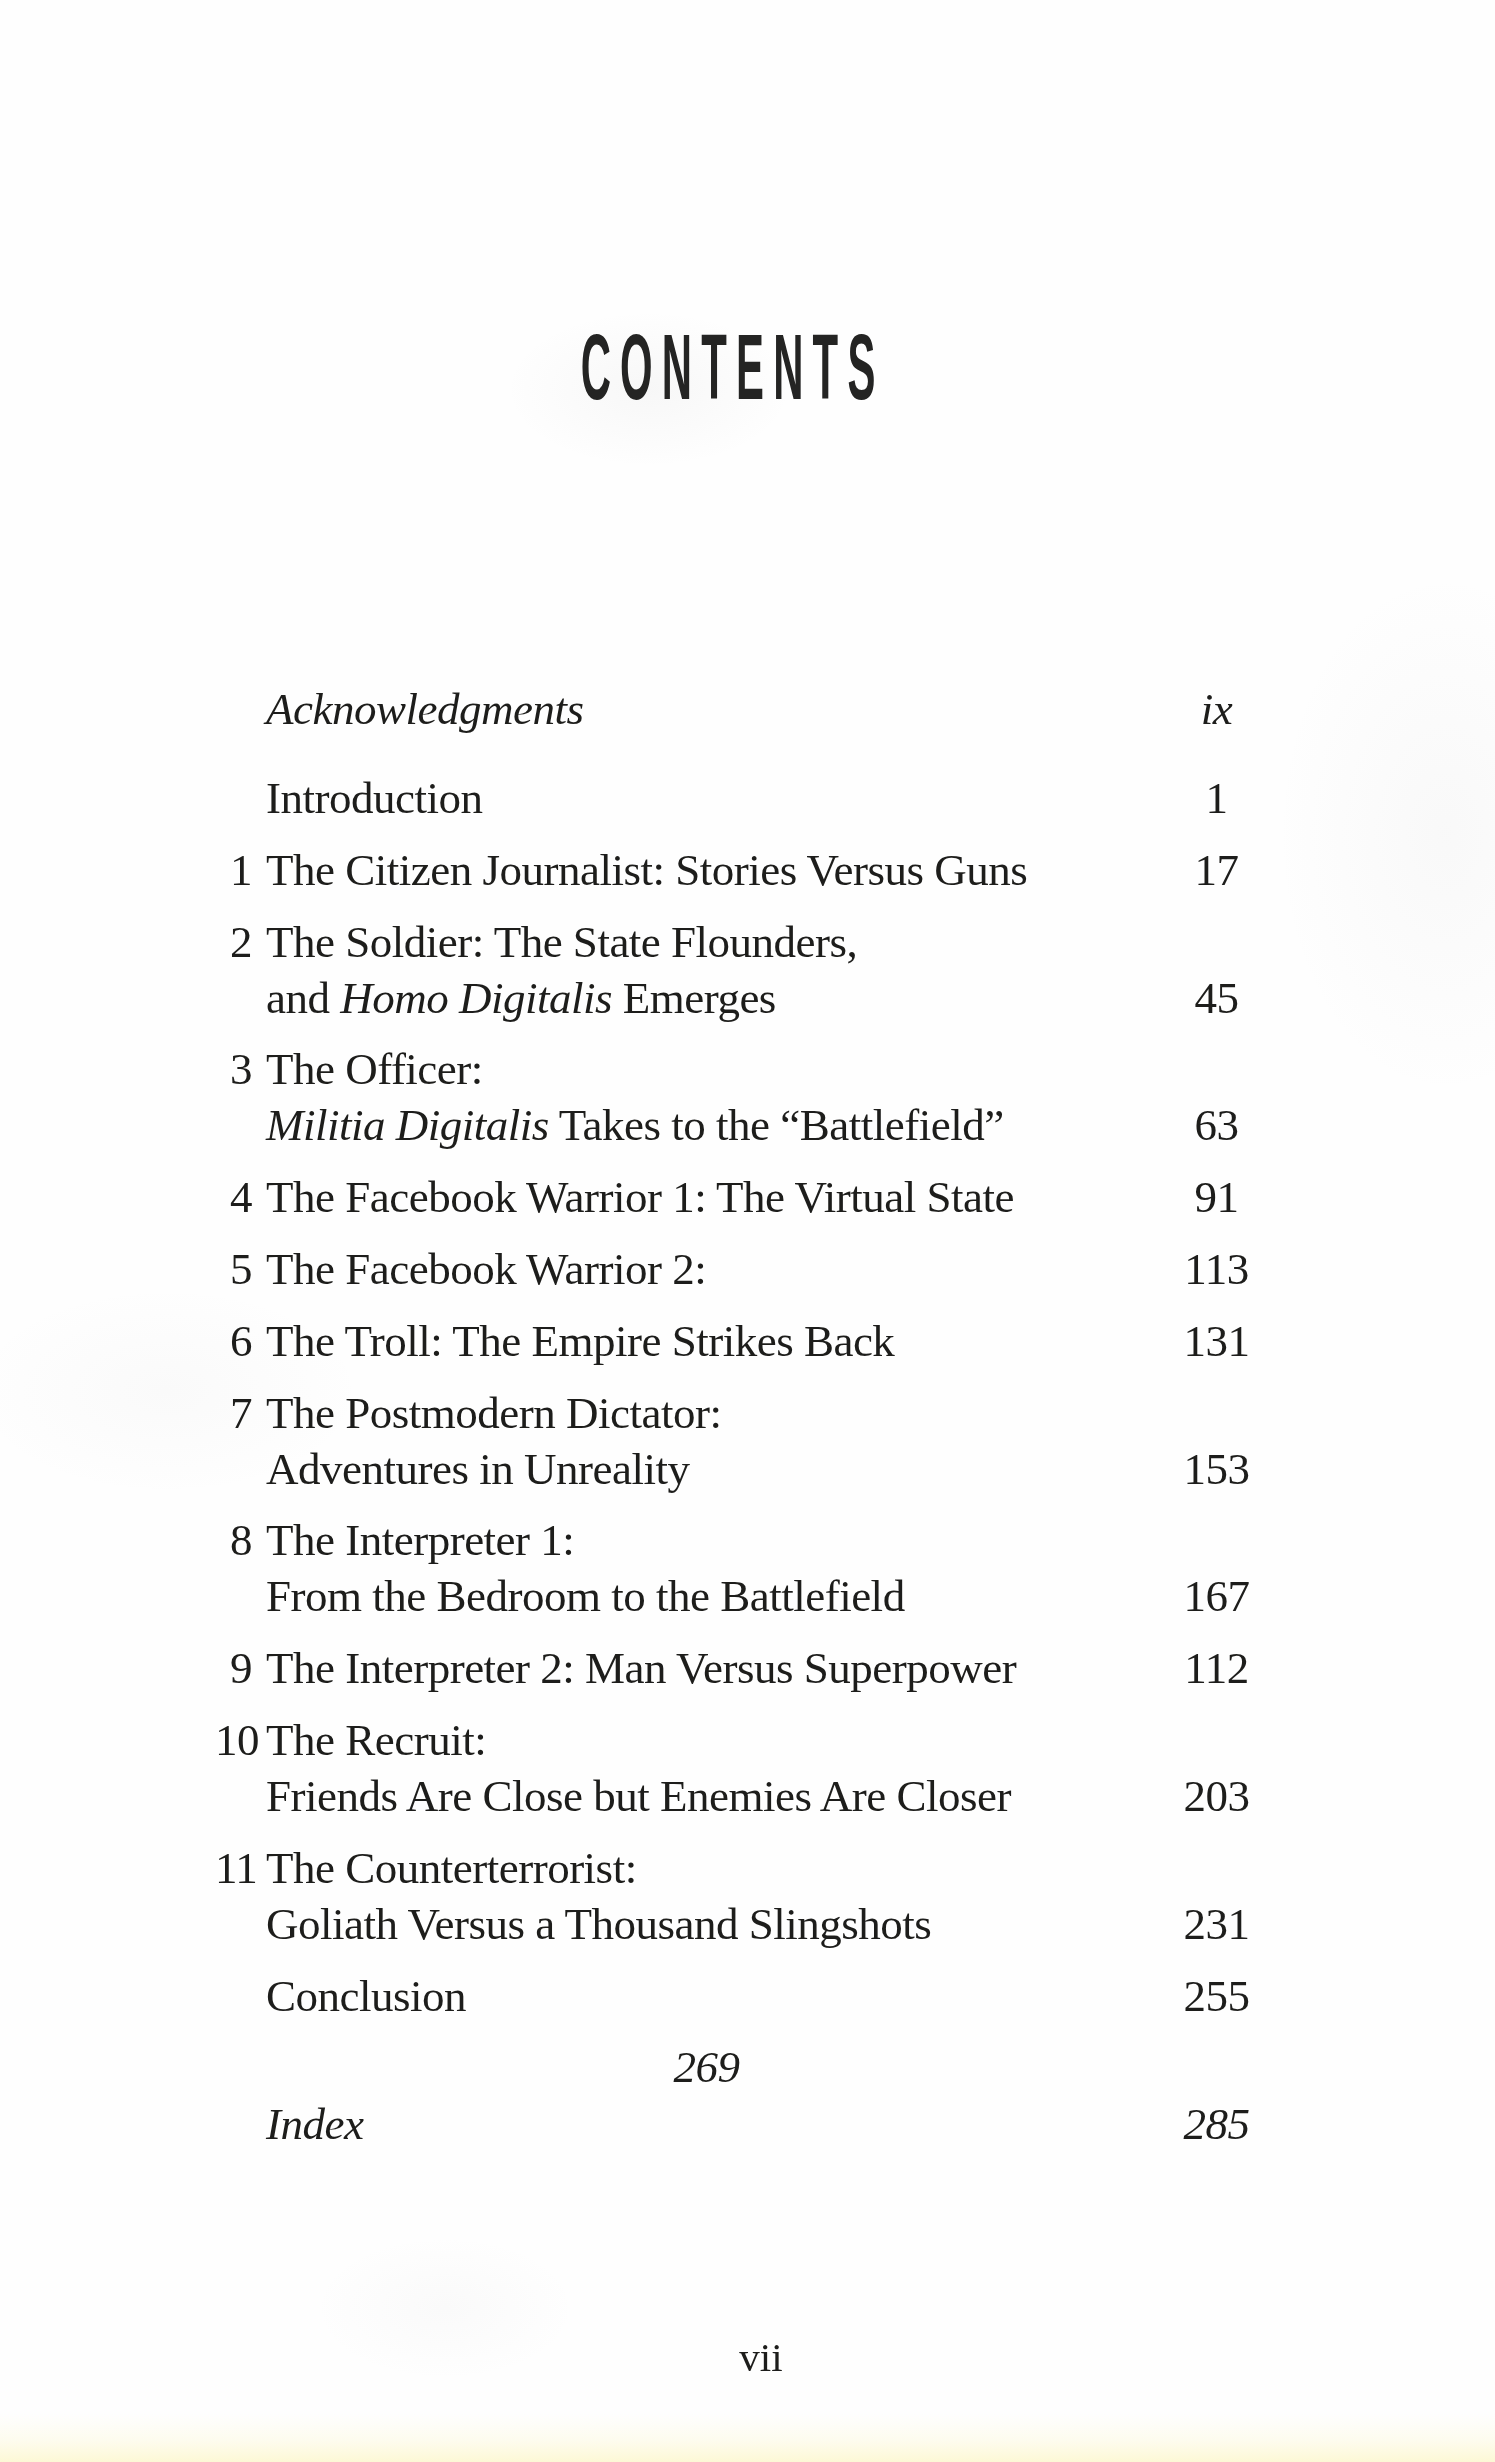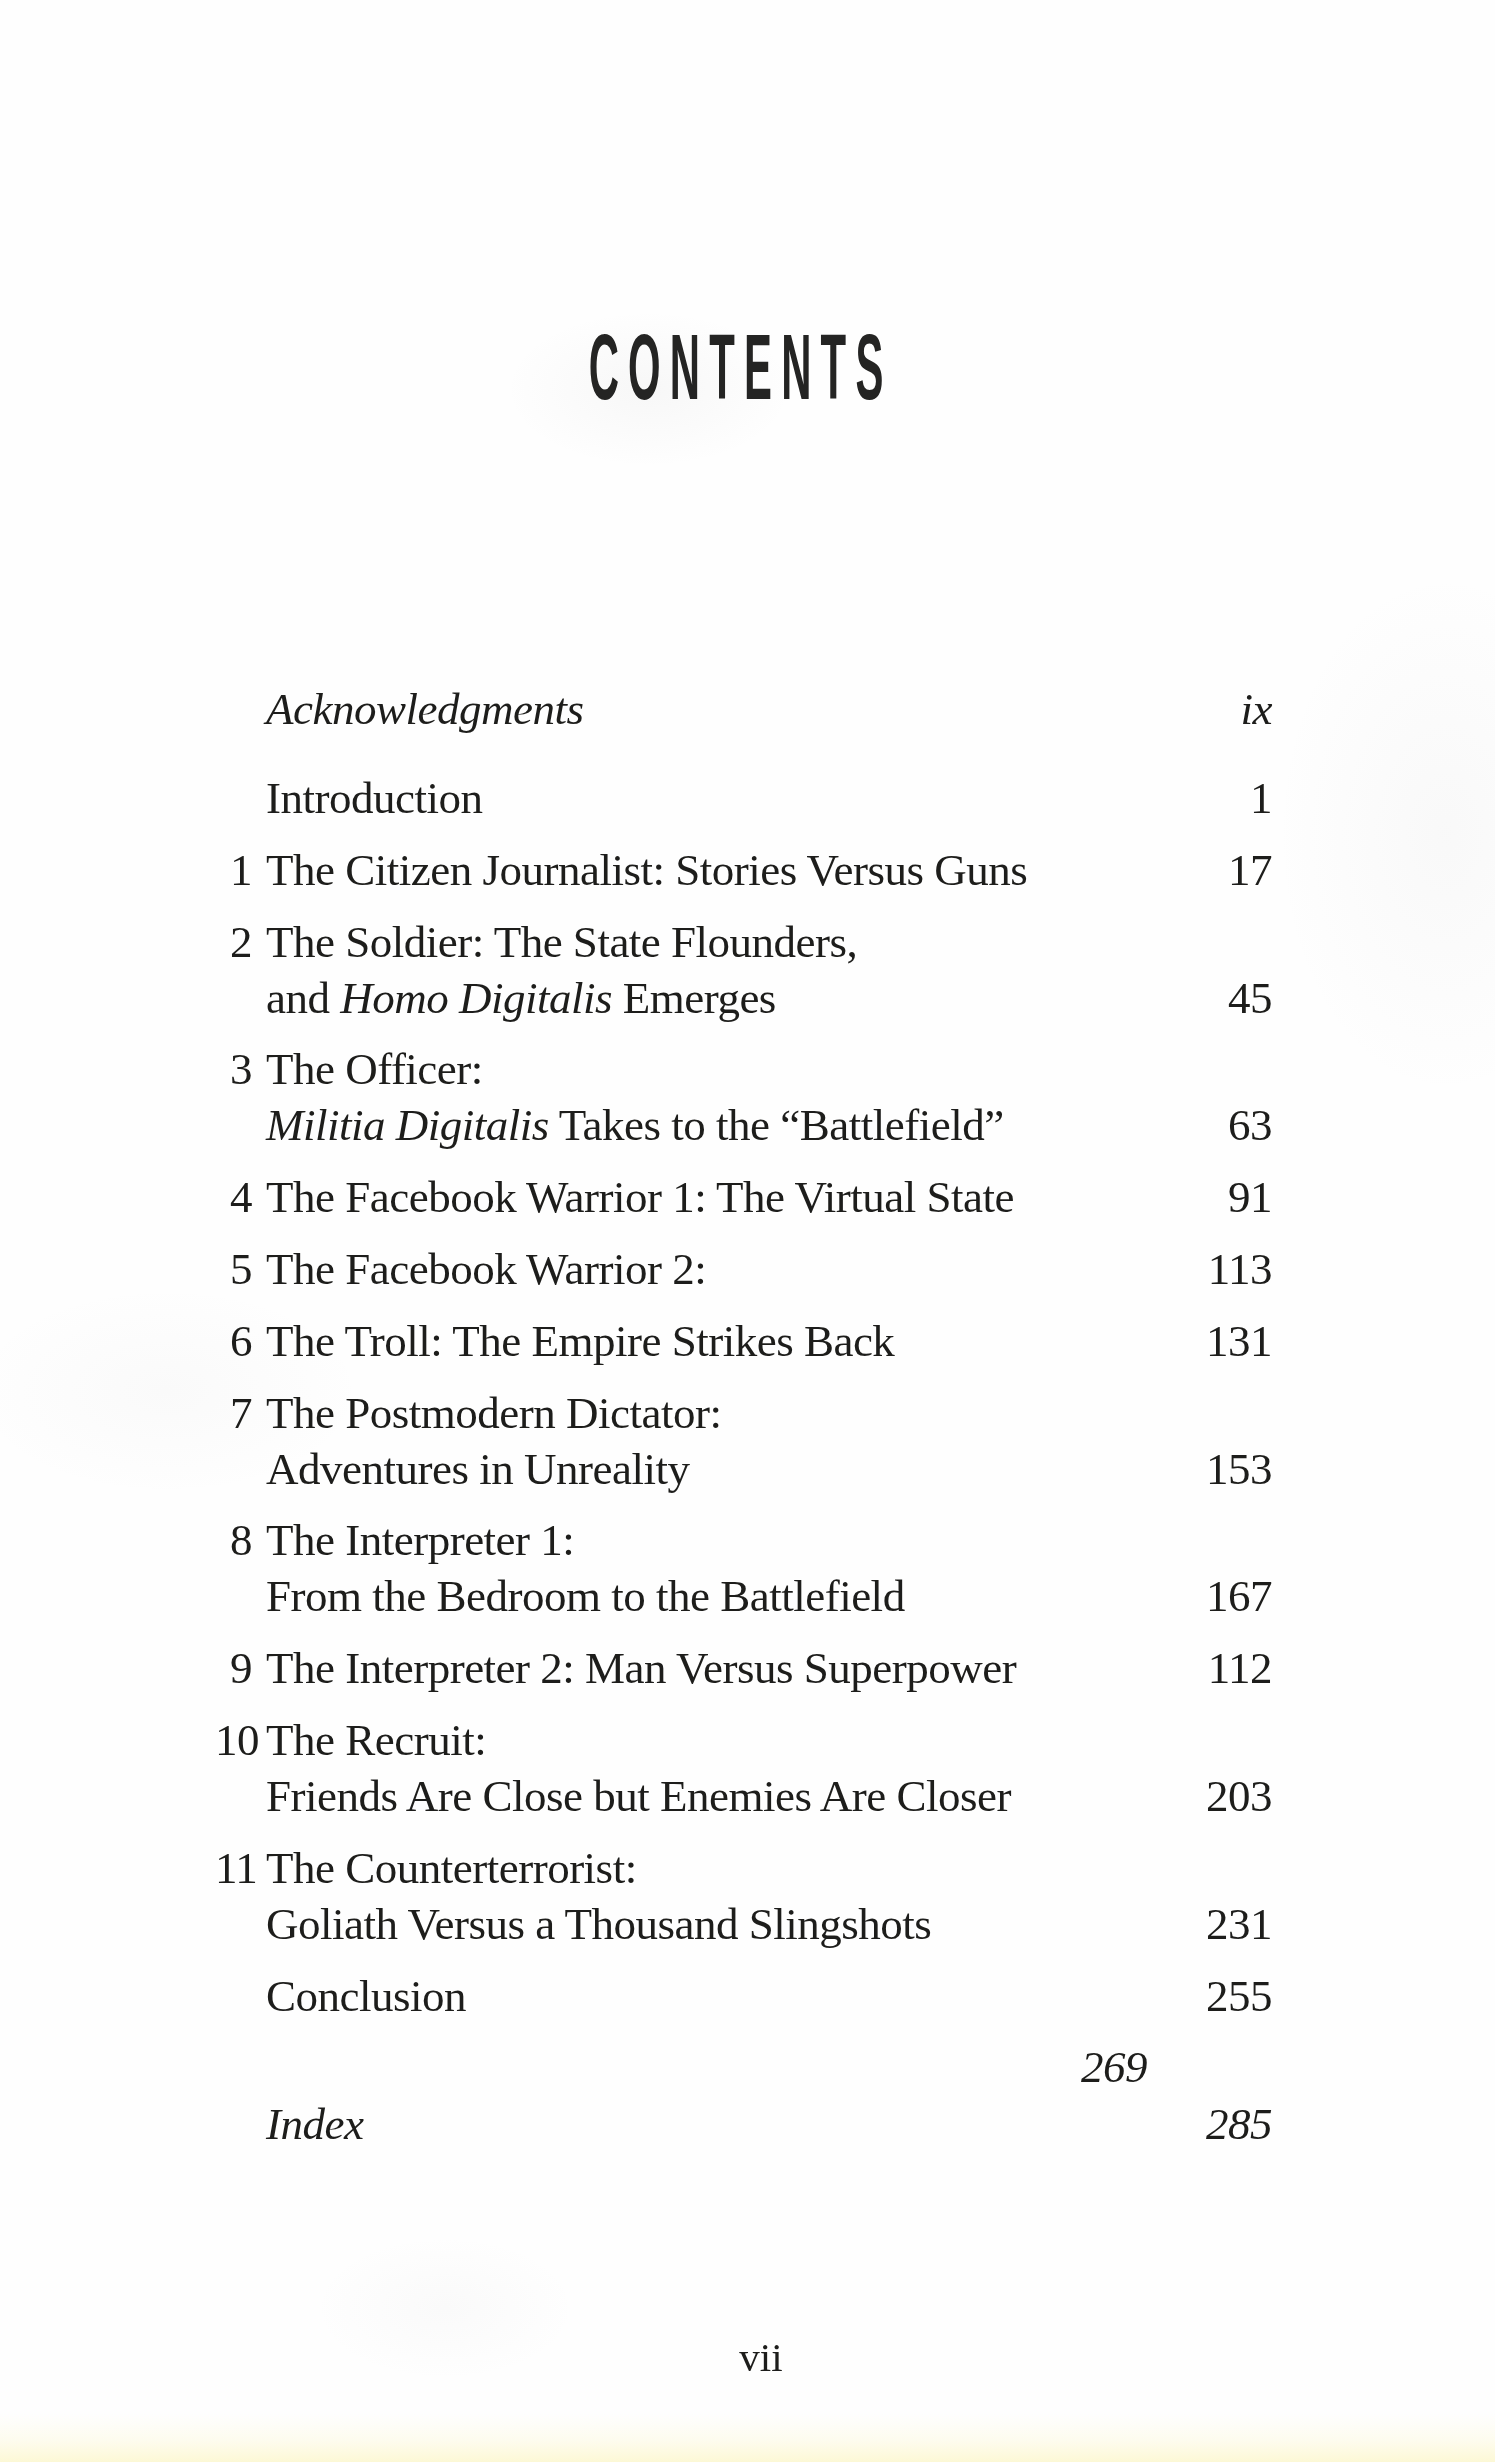--- a/index.html
+++ b/index.html
@@ -26,21 +26,20 @@
       radial-gradient(185px 102px at 445px 2308px, rgba(150,150,150,0.04), rgba(150,150,150,0) 70%);
     pointer-events:none;
   }
   .page{position:absolute;inset:0;}
 
   .title-wrap{
     position:absolute;
     top:321px;left:0;width:1465px;
     text-align:center;
     white-space:nowrap;
-    padding-left:8px;
   }
   .title-inner{
     display:inline-block;
     font-family:"Liberation Sans", sans-serif;
     font-weight:bold;
     font-size:93px;
     line-height:93px;
     letter-spacing:0.22em;
     color:#242423;
     transform:scaleX(0.45);
@@ -66,21 +65,21 @@
   }
   .toc-title-line{
     font-size:45px;line-height:56px;
     letter-spacing:-0.5px;
     white-space:nowrap;
   }
   .toc-page{
     align-self:end;
     font-size:45px;line-height:56px;
     letter-spacing:-0.5px;
-    text-align:right;
+    text-align:center;
   }
   .it{font-style:italic;}
 
   .folio{
     position:absolute;
     top:2334px;left:0;width:1474px;
     text-align:center;
     font-size:41px;line-height:46px;margin-left:24px;
   }
 

